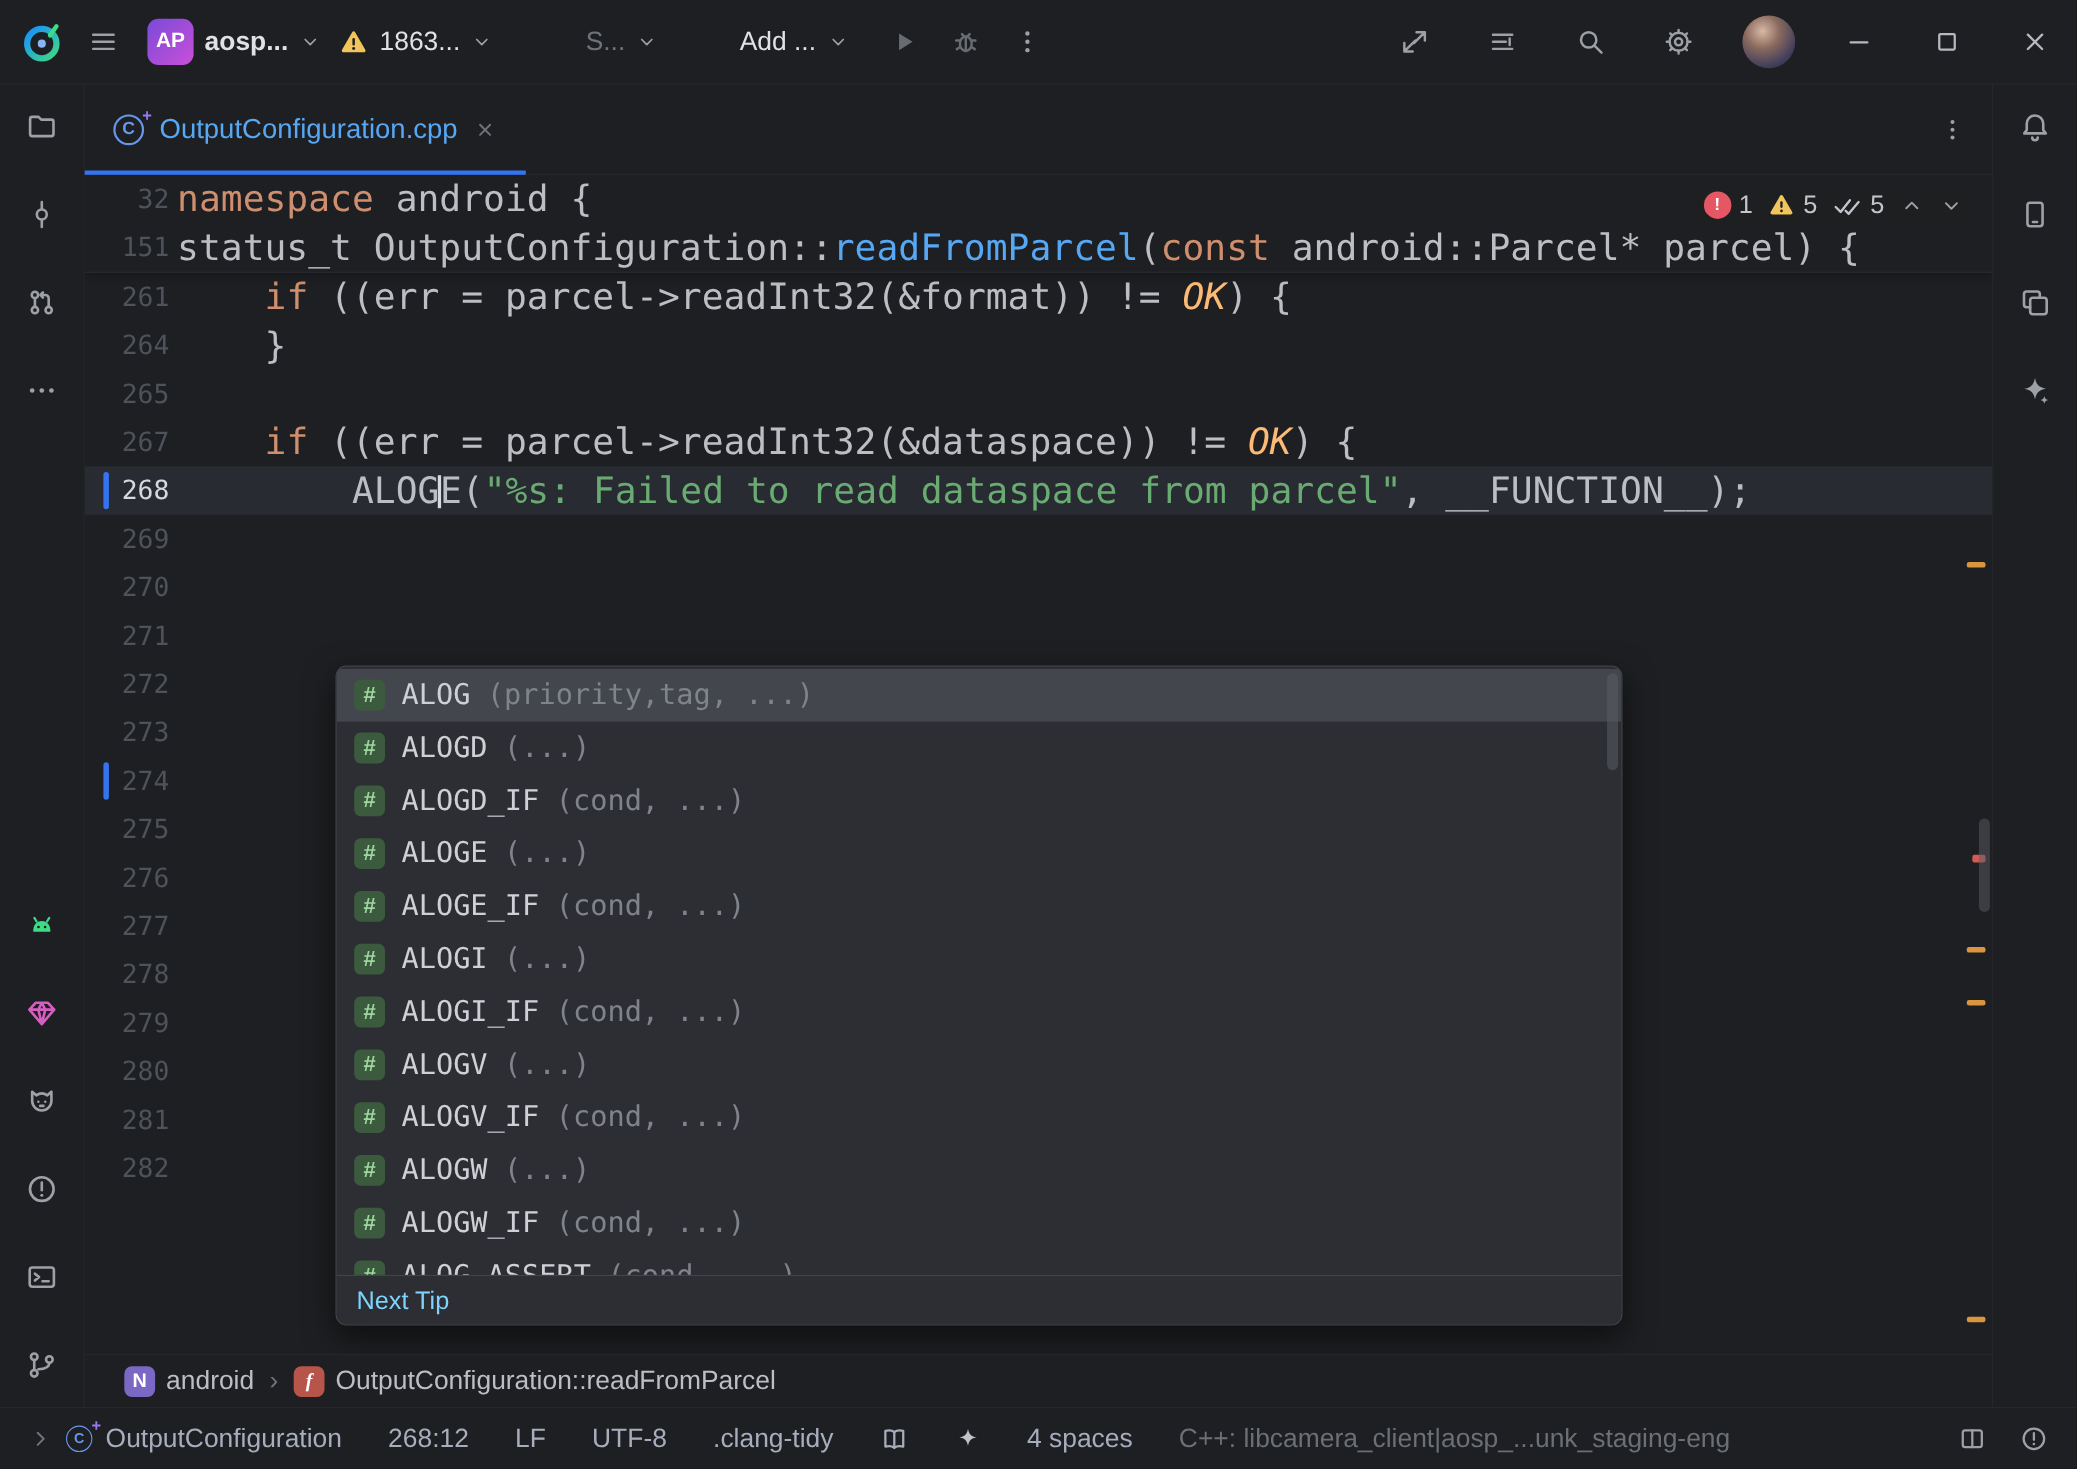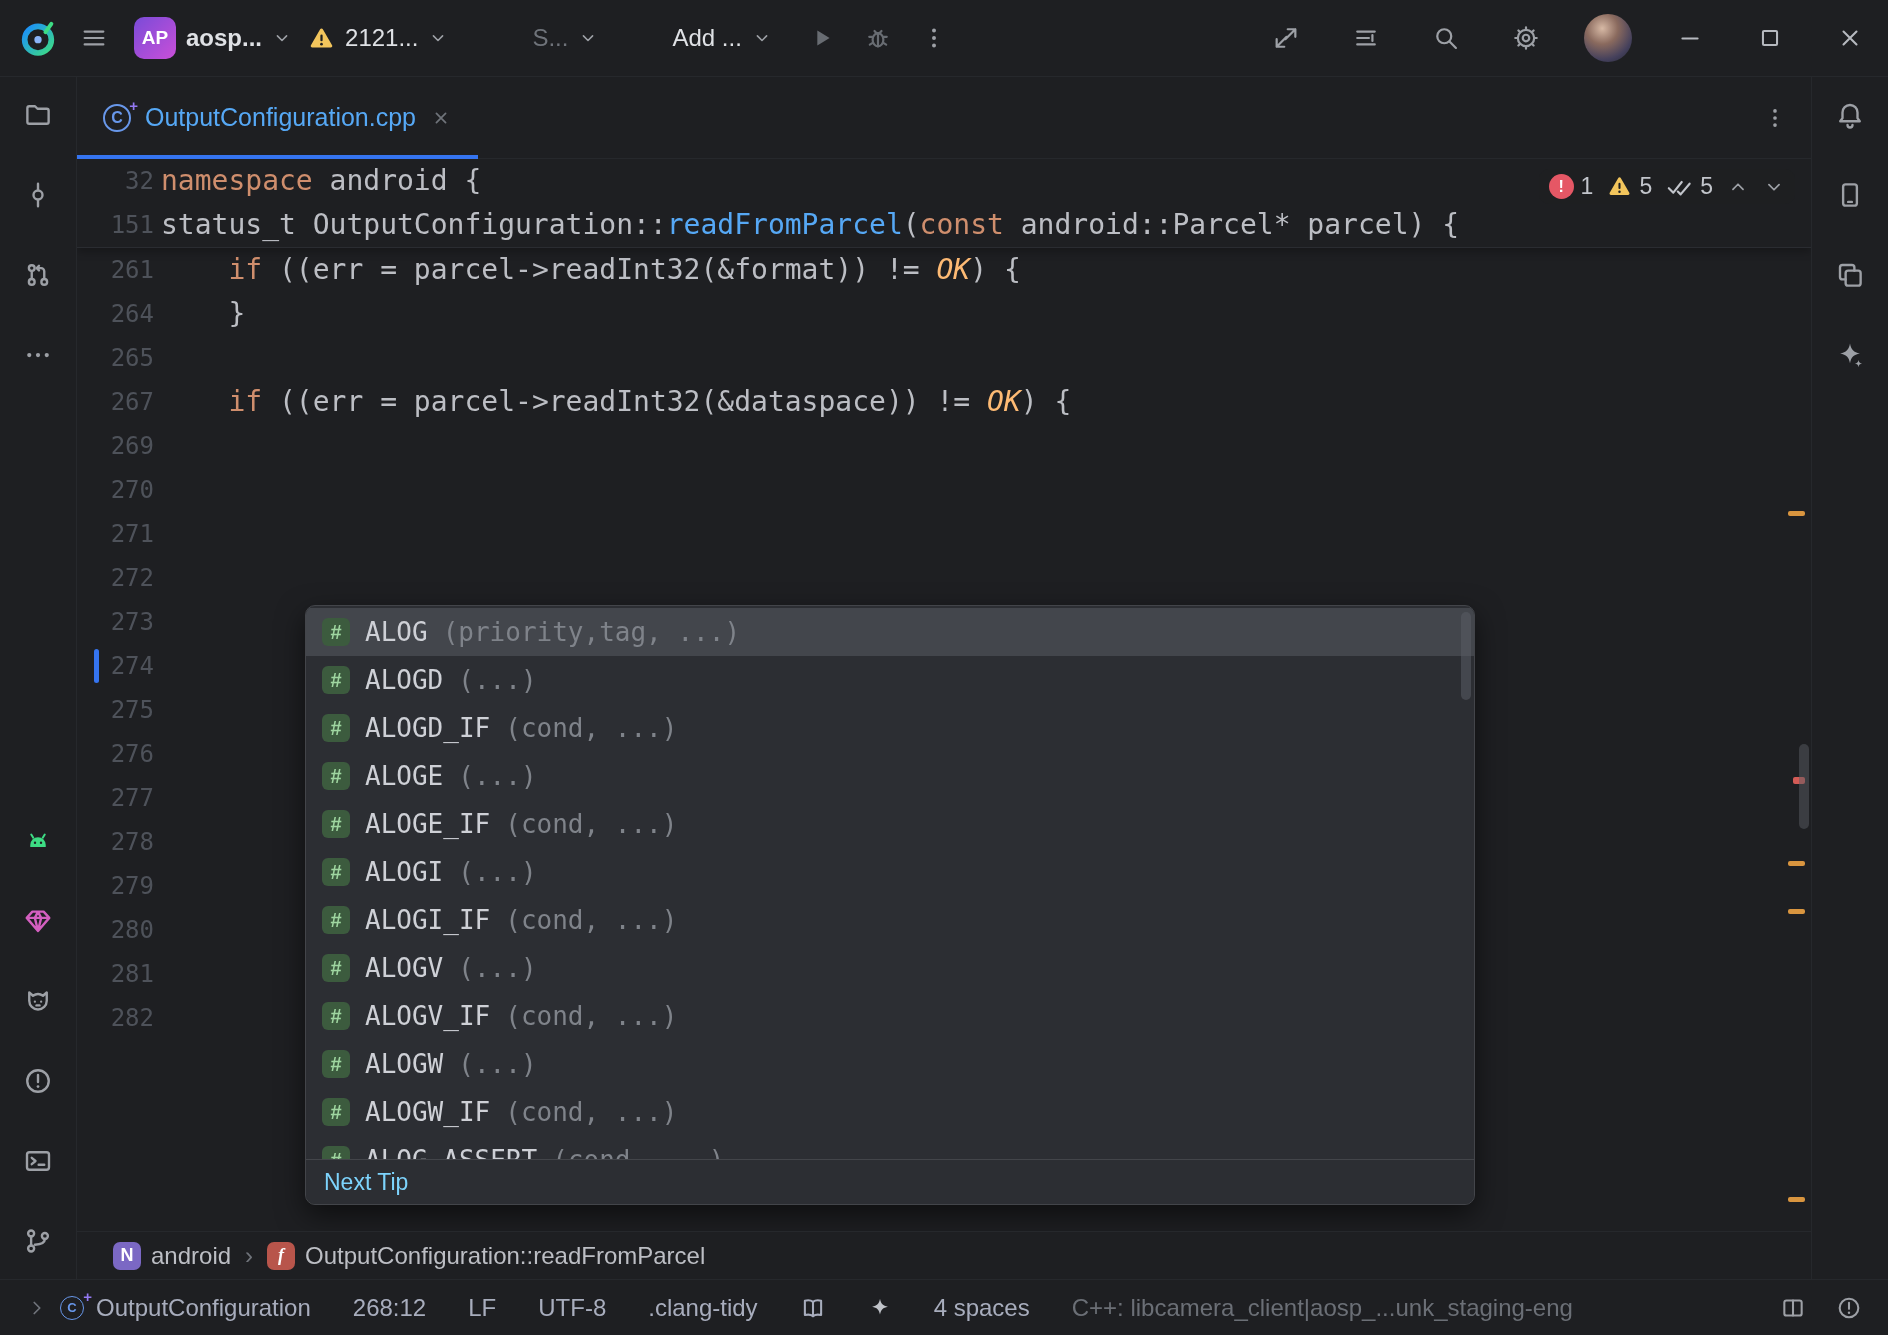--- a/index.html
+++ b/index.html
@@ -54,21 +54,21 @@
 
   
   .editor{flex:1;position:relative;overflow:hidden;font-family:"DejaVu Sans Mono",monospace;background:#1e1f22}
   #sticky{position:relative;z-index:3;background:#1e1f22;border-bottom:1px solid #2a2c31;box-shadow:0 4px 8px rgba(0,0,0,.25)}
   .line{display:flex;height:44px}
   .line.current{background:#282b31}
   .gutter{flex:0 0 84px;position:relative;text-align:right;padding-right:7px;line-height:44px;
     font-size:24px;color:#4e525a}
   .line.current .gutter{color:#d5d8dd}
   .changebar{position:absolute;left:17px;top:5px;width:5px;height:34px;background:#3574f0;border-radius:3px}
-  .code{flex:1;line-height:44px;font-size:28px;white-space:pre;overflow:hidden}
+  .code{flex:1;line-height:44px;font-size:33px;white-space:pre;overflow:hidden}
   .s-p{color:#bcbec4}.s-kw{color:#cf8e6d}.s-str{color:#6aab73}.s-num{color:#2aacb8}.s-fn{color:#56a8f5}
   .s-const{color:#fdba74;font-style:italic}
   .s-warn{color:#bcbec4;text-decoration:underline wavy #4c8f52;text-decoration-thickness:2px;text-underline-offset:7px}
   .caret{display:inline-block;width:2.5px;height:30px;background:#d6d9de;vertical-align:-5px;margin:0 -1px}
 
   .inspections{position:absolute;top:10px;right:16px;z-index:6;display:flex;align-items:center;gap:14px;
     font-family:"Liberation Sans",sans-serif;font-size:23px;color:#c2c5cb;background:rgba(30,31,34,.92);
     border-radius:10px;padding:4px 10px}
   .insp-item{display:flex;align-items:center;gap:7px}
   .err-badge{width:25px;height:25px;border-radius:50%;background:#e55765;color:#fff;display:flex;align-items:center;
@@ -142,21 +142,21 @@
       <svg class="ic chev" width="20" height="20" viewBox="0 0 24 24">
           <path d="M6.5 9.5 12 15l5.5-5.5"></path>
         </svg>
     </div>
     <div class="tb-widget warnw">
       <svg class="ic" width="27" height="27" viewBox="0 0 24 24">
         <path d="M10.8 3.8 2.6 18a1.4 1.4 0 0 0 1.2 2.1h16.4a1.4 1.4 0 0 0 1.2-2.1L13.2 3.8a1.4 1.4 0 0 0-2.4 0Z" fill="#f2c55c" stroke="none"></path>
         <rect x="11" y="8.5" width="2" height="6" rx="1" fill="#1e1f22" stroke="none"></rect>
         <circle cx="12" cy="17" r="1.2" fill="#1e1f22" stroke="none"></circle>
       </svg>
-      <span>2121...</span>
+      <span>1863...</span>
       <svg class="ic chev" width="20" height="20" viewBox="0 0 24 24">
           <path d="M6.5 9.5 12 15l5.5-5.5"></path>
         </svg>
     </div>
     <div class="tb-widget runcfg">
       <span>S...</span>
       <svg class="ic chev" width="20" height="20" viewBox="0 0 24 24">
           <path d="M6.5 9.5 12 15l5.5-5.5"></path>
         </svg>
     </div>
@@ -343,20 +343,24 @@
               <div class="gutter"><span>264</span></div>
               <div class="code"><span class="s-p">    }</span></div>
             </div>
             <div class="line">
               <div class="gutter"><span>265</span></div>
               <div class="code"></div>
             </div>
             <div class="line">
               <div class="gutter"><span>267</span></div>
               <div class="code"><span class="s-p">    </span><span class="s-kw">if</span><span class="s-p"> ((err = parcel-&gt;readInt32(&amp;dataspace)) != </span><span class="s-const">OK</span><span class="s-p">) {</span></div>
+            </div>
+            <div class="line current">
+              <div class="gutter"><span class="changebar"></span><span>268</span></div>
+              <div class="code"><span class="s-p">        ALOG</span><span class="caret"></span><span class="s-p">E(</span><span class="s-str">"%s: Failed to read dataspace from parcel"</span><span class="s-p">, __FUNCTION__);</span></div>
             </div>
             <div class="line">
               <div class="gutter"><span>269</span></div>
               <div class="code"></div>
             </div>
             <div class="line">
               <div class="gutter"><span>270</span></div>
               <div class="code"></div>
             </div>
             <div class="line">

